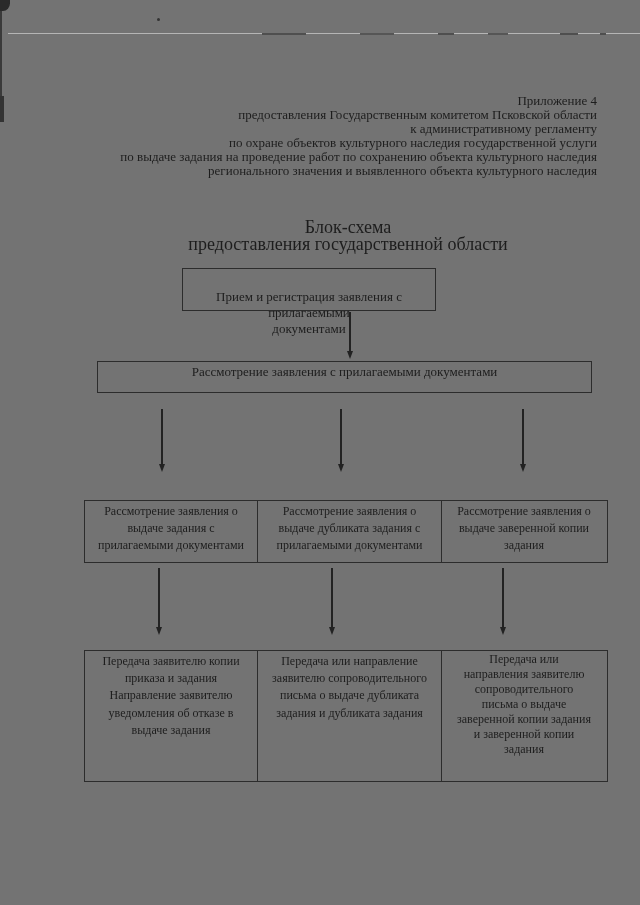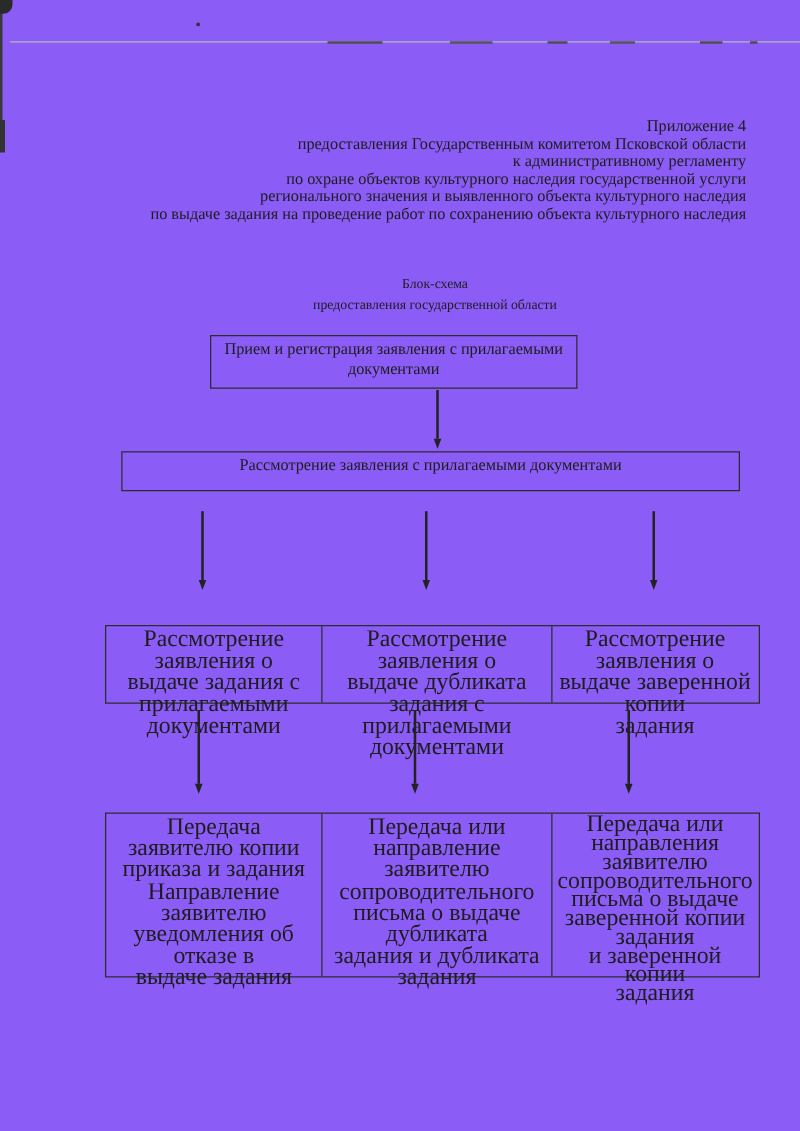--- a/index.html
+++ b/index.html
@@ -1,47 +1,47 @@
 <!DOCTYPE html>
 <html><head>
 <meta charset="utf-8">
 <style>
   html,body{margin:0;padding:0;background:#ffffff;}
   .page{
-    position:relative;width:640px;height:905px;background:#8b5cf6;
+    position:relative;width:640px;height:905px;background:#737373;
     font-family:"Liberation Serif","DejaVu Serif",serif;color:#1d1d1d;
     overflow:hidden;
   }
   
   .header{
     position:absolute;top:94px;right:43px;width:562px;
     text-align:right;font-size:13px;line-height:14px;
   }
   
   .title{
     position:absolute;top:219px;left:56px;width:584px;
-    text-align:center;font-size:11px;line-height:16.5px;
+    text-align:center;font-size:18px;line-height:16.5px;
   }
   
   .box{
     position:absolute;box-sizing:border-box;border:1.5px solid #2c2c2c;
     text-align:center;white-space:pre-line;font-size:13px;background:transparent;
   }
-  .box1{left:168px;top:268px;width:294px;height:43px;line-height:16px;padding-top:2px;}
+  .box1{left:182px;top:268px;width:254px;height:43px;line-height:16px;padding-top:20px;}
   .box2{left:97px;top:361px;width:495px;height:32px;line-height:16px;padding-top:2px;}
   
   .grid-row{
     position:absolute;left:84px;width:524px;display:flex;
     box-sizing:border-box;border:1.5px solid #2c2c2c;
   }
   .row3{top:500px;height:63px;}
   .row4{top:650px;height:132px;}
   .grid-cell{
     box-sizing:border-box;text-align:center;white-space:pre-line;
-    font-size:19px;line-height:17.2px;padding:2px 4px 0;
+    font-size:12px;line-height:17.2px;padding:2px 4px 0;
   }
   .c1{width:172px;}
   .c2{width:184px;border-left:1.5px solid #2c2c2c;}
   .c3{width:165px;border-left:1.5px solid #2c2c2c;}
   .row4 .c3{line-height:15px;padding-top:1px;}
   
   .arrow{position:absolute;width:1.6px;background:#222222;}
   .arrow::after{
     content:"";position:absolute;left:50%;transform:translateX(-50%);
     bottom:-8px;width:0;height:0;
@@ -66,22 +66,22 @@
   <div class="art" style="left:488px;top:33px;width:20px;height:2px;background:#565656;"></div>
   <div class="art" style="left:560px;top:33px;width:18px;height:2px;background:#4f4f4f;"></div>
   <div class="art" style="left:600px;top:33px;width:6px;height:2px;background:#4f4f4f;"></div>
   <div class="art" style="left:157px;top:18px;width:3px;height:3px;background:#333333;border-radius:50%;"></div>
 
   <div class="header">
     <div>Приложение 4</div>
     <div>предоставления Государственным комитетом Псковской области</div>
     <div>к административному регламенту</div>
     <div>по охране объектов культурного наследия государственной услуги</div>
+    <div>по выдаче задания на проведение работ по сохранению объекта культурного наследия</div>
     <div>регионального значения и выявленного объекта культурного наследия</div>
-    <div>по выдаче задания на проведение работ по сохранению объекта культурного наследия</div>
   </div>
 
   <div class="title">
     <div>Блок-схема</div>
     <div>предоставления государственной области</div>
   </div>
 
   <div class="box box1">Прием и регистрация заявления с прилагаемыми
 документами</div>
 

